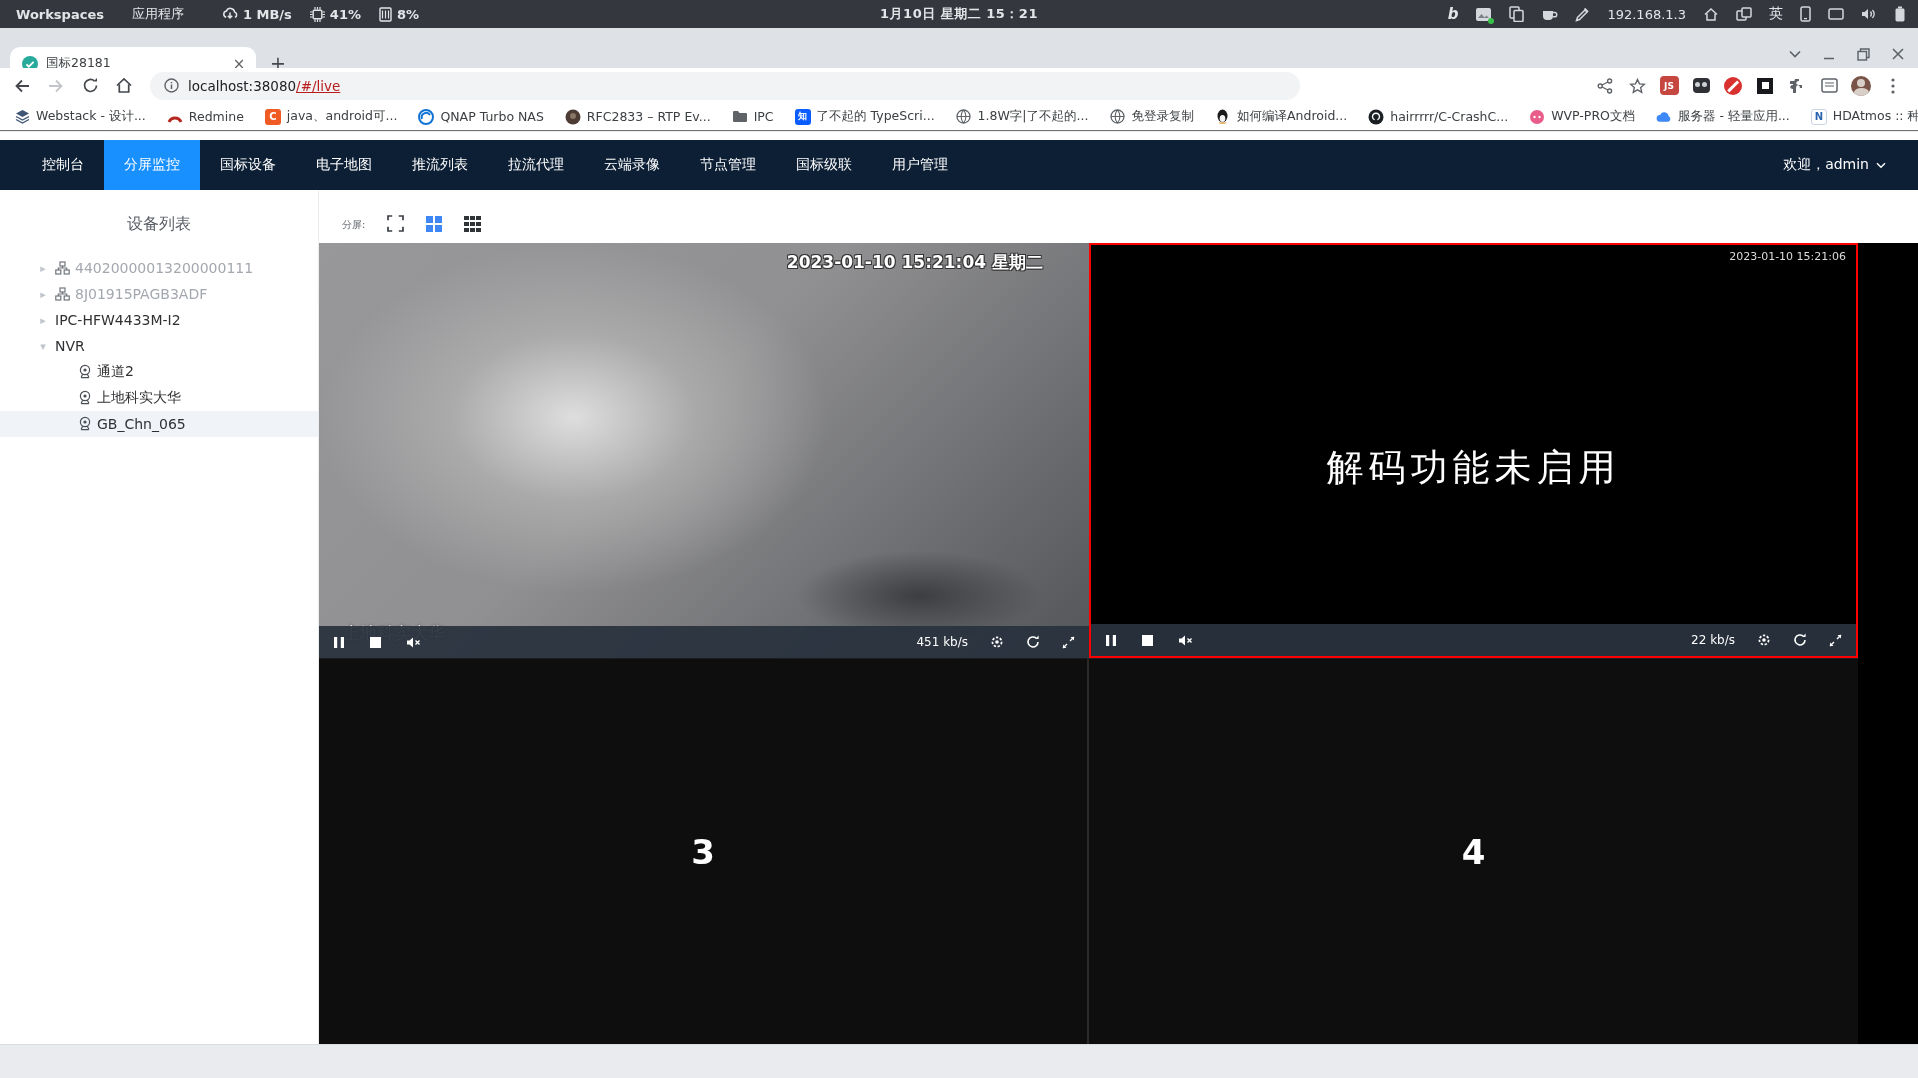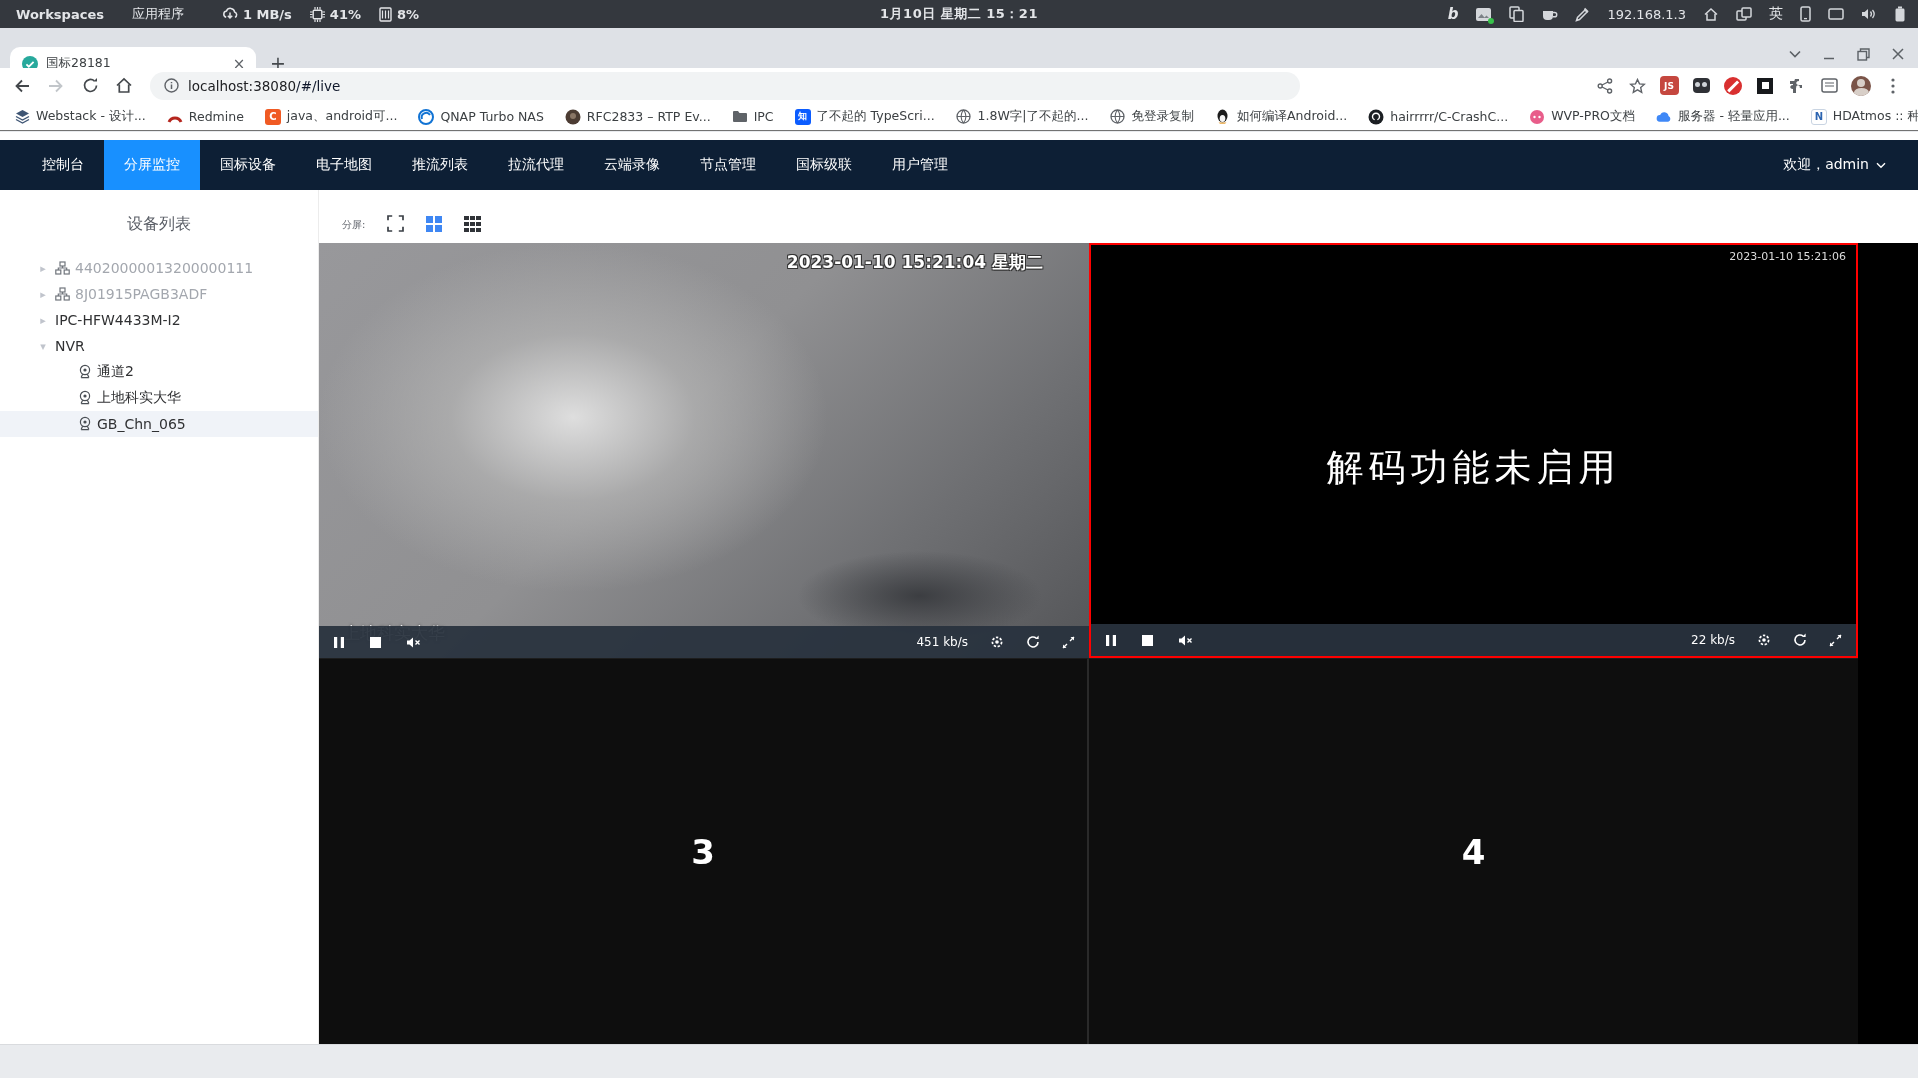--- a/index.html
+++ b/index.html
@@ -32,21 +32,21 @@
   .newtab { width:28px; height:28px; margin:0 0 3px 8px; display:flex; align-items:center; justify-content:center;
     color:#45494d; font-size:19px; border-radius:50%; }
   .winctl { margin-left:auto; display:flex; align-items:center; gap:22px; padding-right:14px; height:100%; color:#5c6166; }
 
   
   .btoolbar { position:absolute; top:68px; left:0; right:0; height:35px; background:#fff; display:flex; align-items:center; padding:0 8px; gap:6px; }
   .navbtn { width:28px; height:28px; display:flex; align-items:center; justify-content:center; border-radius:50%; }
   .urlbar { width:1150px; height:28px; margin-left:6px; background:#f1f3f4; border-radius:14px;
     display:flex; align-items:center; gap:9px; padding:0 14px; font-size:13.5px; }
   .url-host { color:#202124; }
-  .url-path { color:#0f172a; }
+  .url-path { color:#b91c1c;text-decoration:underline; }
   .bt-right { margin-left:auto; display:flex; align-items:center; gap:10px; padding-right:6px; }
   .ext { width:22px; height:22px; display:flex; align-items:center; justify-content:center; }
   .ext-js { width:19px; height:19px; border-radius:4px; background:#c5473f; color:#fff; font-size:9px; font-weight:bold;
     display:flex; align-items:center; justify-content:center; }
   .ext-mask { width:17px; height:15px; border-radius:4px; background:#2f3136; position:relative; }
   .ext-mask::before, .ext-mask::after { content:""; position:absolute; top:4px; width:5px; height:5px; border-radius:50%; background:#cfd3d8; }
   .ext-mask::before { left:2.5px; } .ext-mask::after { right:2.5px; }
   .ext-block { width:18px; height:18px; border-radius:50%; background:#d93030; position:relative; }
   .ext-block::before { content:""; position:absolute; left:2px; top:8px; width:14px; height:2.5px; background:#fff; transform:rotate(-45deg); }
   .ext-onetab { width:16px; height:16px; background:#17191c; display:flex; align-items:center; justify-content:center; }

